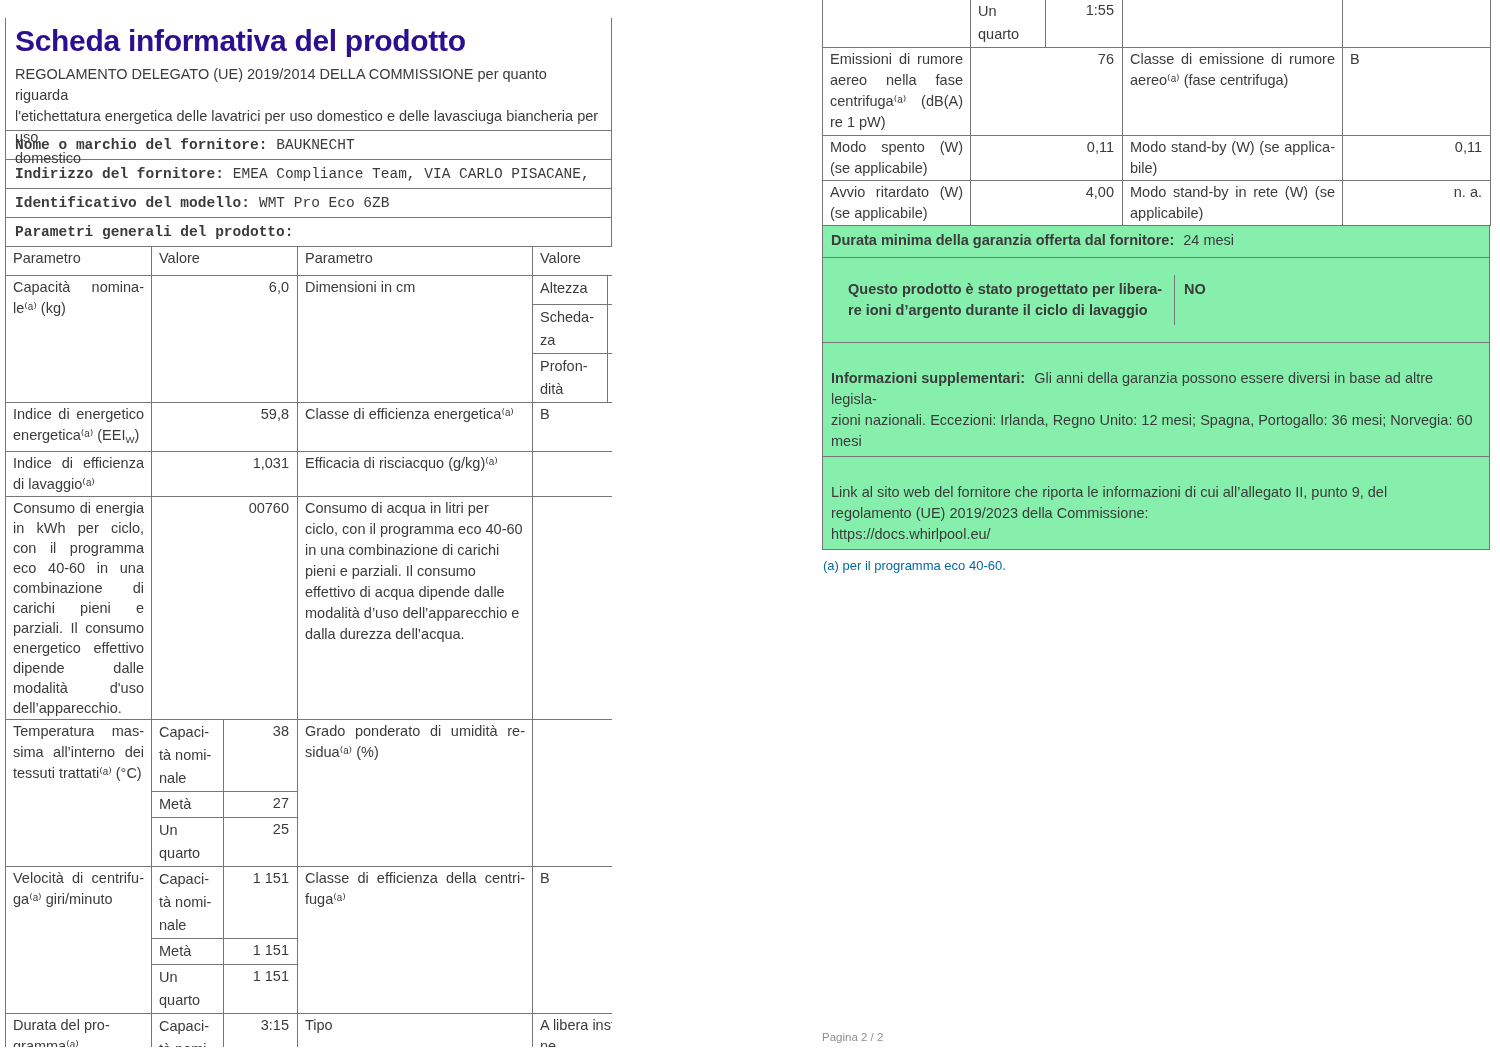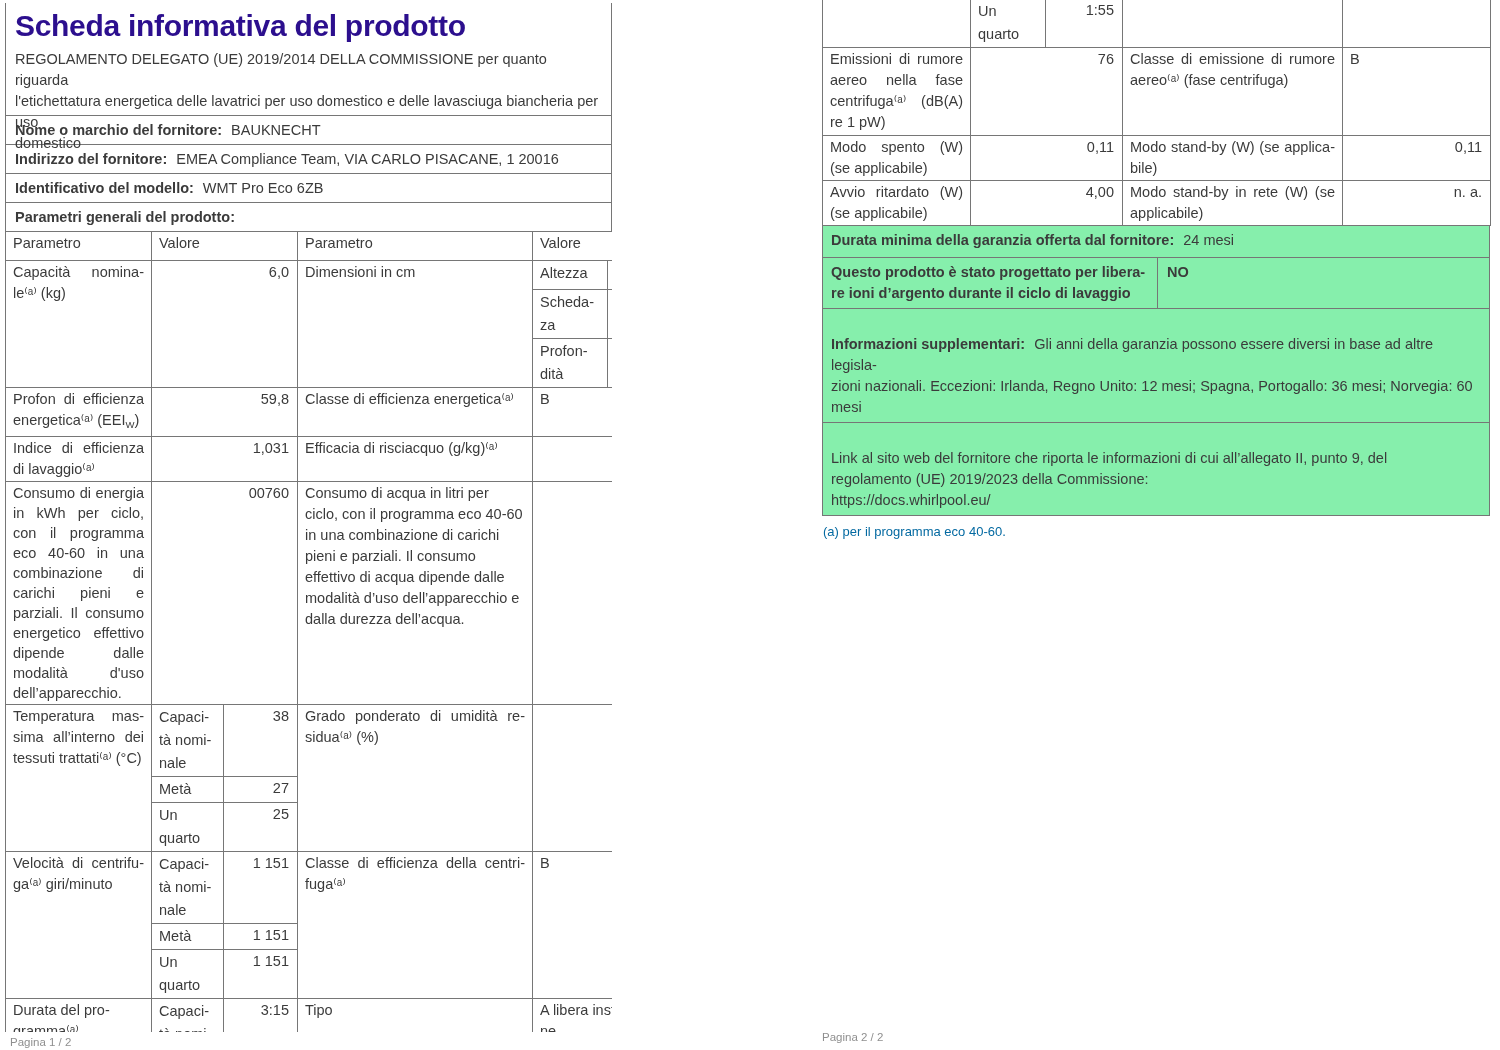--- a/index.html
+++ b/index.html
@@ -1,41 +1,41 @@
 <!DOCTYPE html>
 <html><head>
 <meta charset="utf-8">
 <style>
   html,body{margin:0;padding:0;background:#ffffff;}
   body{position:relative;width:1500px;height:1050px;overflow:hidden;
        font-family:"Liberation Sans","DejaVu Sans",sans-serif;
        color:#3b3b3b;font-size:14.5px;line-height:21px;}
   .page{position:absolute;}
-  #page1{left:5px;top:3px;width:607px;}
+  #page1{left:5px;top:18px;width:607px;}
   #page2{left:822px;top:0;width:668px;height:1050px;}
   .clip{height:1029px;overflow:hidden;}
   .box{box-sizing:border-box;border:1px solid #767676;margin-top:-1px;padding:3px 9px;background:#fff;}
   .titlebox{height:114px;padding:2px 9px;}
   .doc-title{font-size:30px;line-height:38px;font-weight:bold;color:#2c0f8e;margin:2px 0 4px 0;letter-spacing:-0.3px;}
   .preline{white-space:pre-line;}
-  .labelrow{height:30px;padding:4px 9px;overflow:hidden;}
+  .labelrow{height:30px;padding:4px 9px;overflow:hidden;font-family:Liberation Mono, monospace;}
   .b{font-weight:bold;}
   .v{margin-left:9px;}
   table.t{border-collapse:collapse;table-layout:fixed;width:100%;margin-top:-1px;background:#fff;}
   .t td{border:1px solid #767676;vertical-align:top;padding:1px 7px;overflow:hidden;}
   .t2{margin-top:0;}
   .t2 tr:first-child td{border-top:none;}
   .num{text-align:right;padding-right:8px !important;}
   .j{text-align:justify;}
   .subcell{line-height:23px;margin-left:48px;}
   .tight{line-height:20px;}
   .subscript{font-size:9.5px;vertical-align:-3px;}
   .mrow{box-sizing:border-box;border:1px solid #767676;margin-top:-1px;padding:4px 8px;background:#86efac;}
   .mrow.h33{min-height:33px;}
-  .splitrow{display:flex;padding:0;}
+  .splitrow{display:flex;padding:17px;}
   .splitrow .lcell{width:335px;box-sizing:border-box;border-right:1px solid #767676;padding:4px 8px;}
   .splitrow .rcell{flex:1;padding:4px 9px;}
   .footnote{font-size:13px;line-height:17px;margin-top:7px;padding-left:1px;color:#0369a1;}
   .pfooter{position:absolute;color:#8f8f8f;font-size:11.5px;line-height:14px;text-align:left;}
   #footer1{left:5px;top:1032px;width:673px;}
   #footer2{right:0;top:1030px;width:668px;padding-right:2px;box-sizing:border-box;}
 </style>
 </head>
 <body>
 
@@ -87,21 +87,21 @@
       </tr>
       <tr style="height:44px">
         <td class="subcell">Scheda­za</td>
         <td class="num">40</td>
       </tr>
       <tr style="height:40px">
         <td class="subcell">Profon­dità</td>
         <td class="num">60</td>
       </tr>
       <tr style="height:44px">
-        <td class="j"><span>Profon di efficienza energetica⁽ᵃ⁾  (EEI</span><span class="subscript">W</span><span>)</span></td>
+        <td class="j"><span>Indice di energetico energetica⁽ᵃ⁾  (EEI</span><span class="subscript">W</span><span>)</span></td>
         <td colspan="2" class="num">59,8</td>
         <td>Classe di efficienza energetica⁽ᵃ⁾</td>
         <td colspan="2">B</td>
       </tr>
       <tr style="height:44px">
         <td class="j">Indice di efficienza di lavaggio⁽ᵃ⁾</td>
         <td colspan="2" class="num">1,031</td>
         <td>Efficacia di risciacquo (g/kg)⁽ᵃ⁾</td>
         <td colspan="2" class="num">4,9</td>
       </tr>

